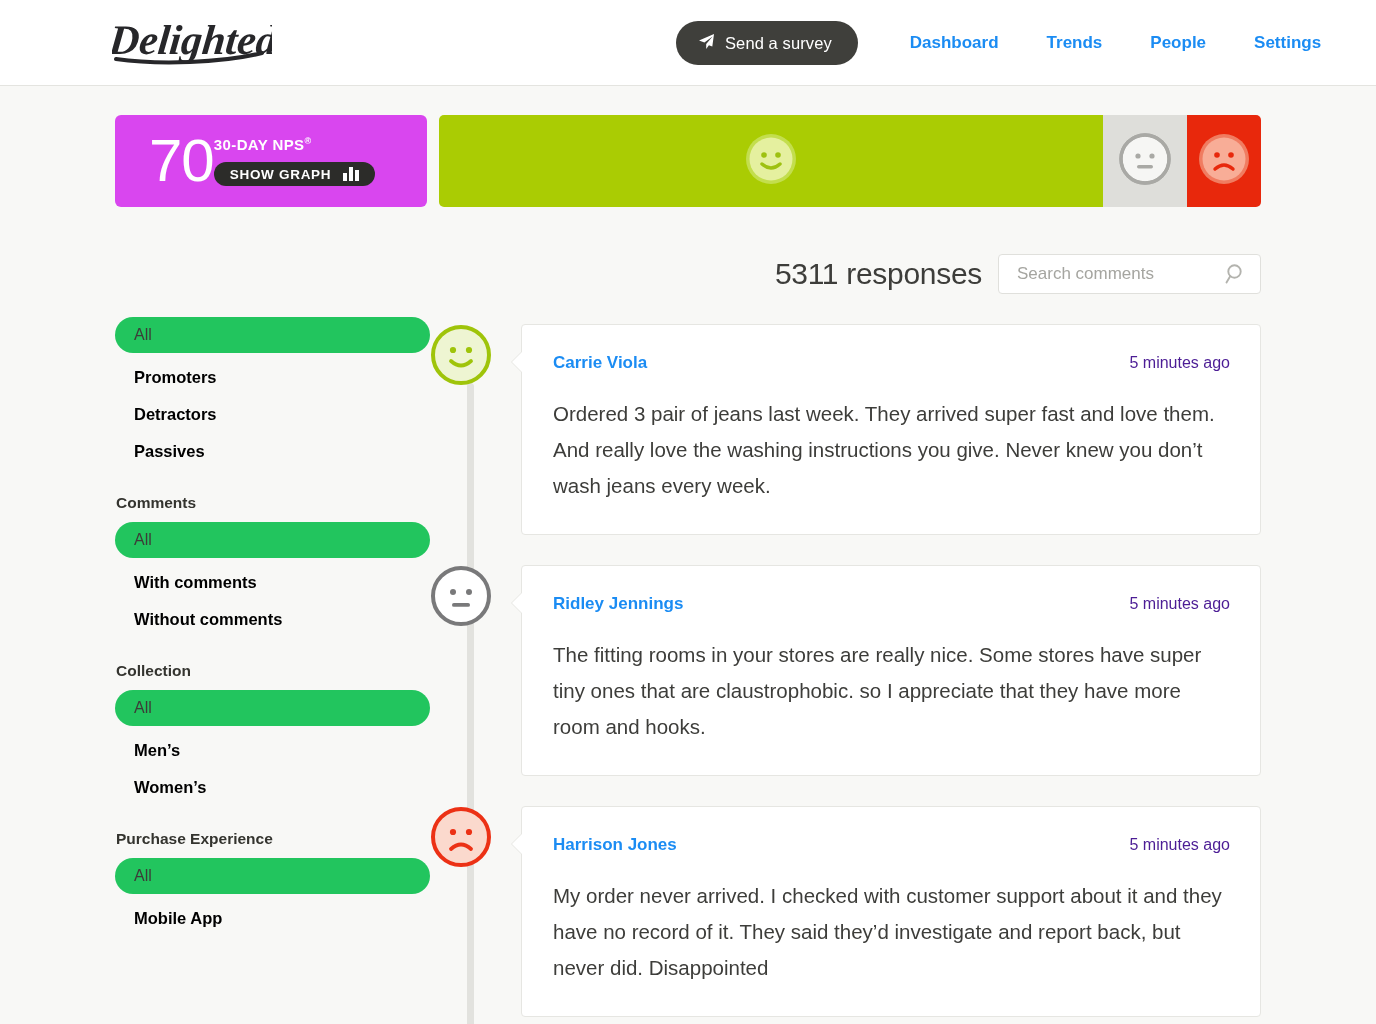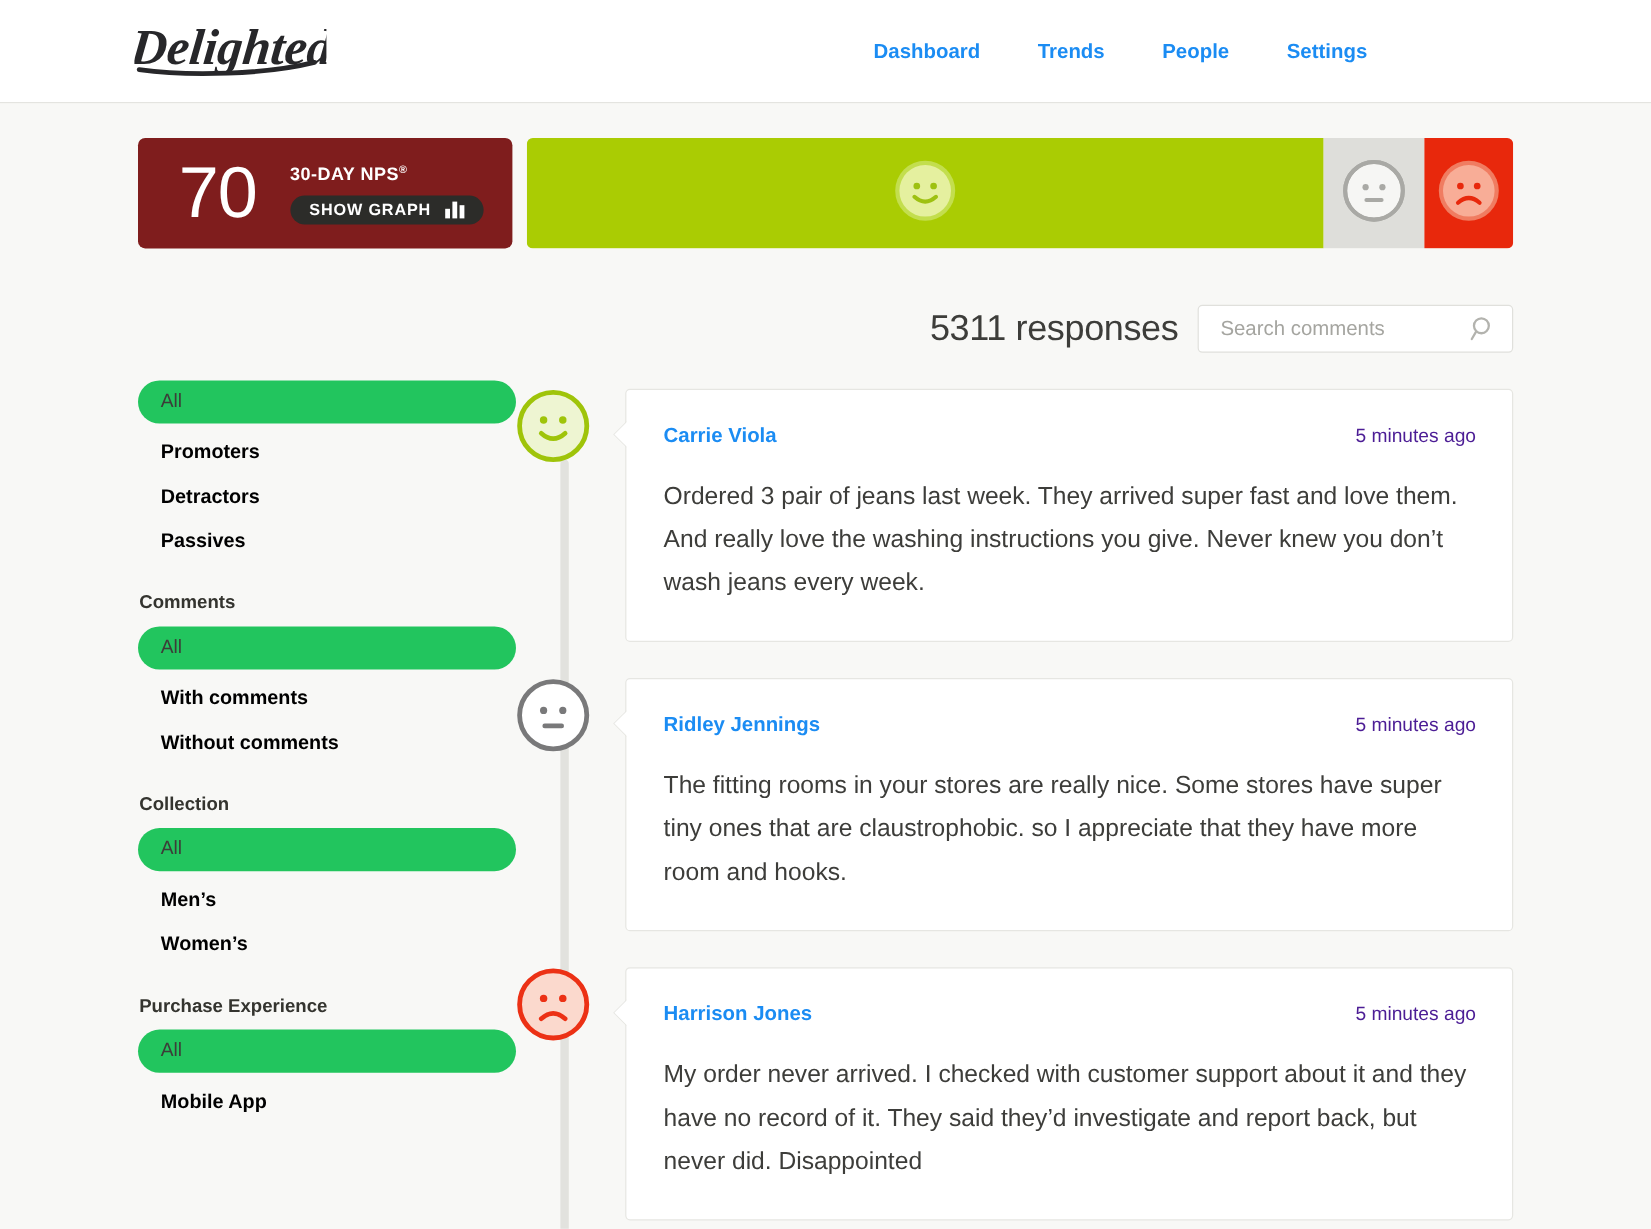--- a/index.html
+++ b/index.html
@@ -80,26 +80,25 @@
     margin: 29px 0 0 0;
     padding: 0 115px 0 115px;
     display: flex;
     align-items: stretch;
     gap: 12px;
     height: 92px;
   }
 
   .nps-card {
     width: 312px;
-    background: #7f1d1d;
+    background: #d946ef;
     border-radius: 6px;
     display: flex;
     align-items: center;
     padding-left: 34px;
-    gap: 28px;
     flex-shrink: 0;
   }
 
   .nps-score {
     color: #ffffff;
     font-size: 60px;
     font-weight: 300;
     line-height: 1;
     letter-spacing: -1px;
   }
@@ -339,20 +338,28 @@
 
   <div class="logo" title="Delighted">
     <svg width="160" height="56" viewBox="0 0 160 56" aria-label="Delighted">
       <text x="0" y="41" font-family="Liberation Serif, serif" font-size="42" font-style="italic" font-weight="bold" fill="#27272a" transform="skewX(-6)">Delighted</text>
       <path d="M4 46 C 46 52, 110 50, 150 40" stroke="#27272a" stroke-width="4" fill="none" stroke-linecap="round"></path>
     </svg>
   </div>
 
   <div class="nav">
 
+    <button class="send-survey-btn">
+      <span class="plane">
+        <svg width="17" height="17" viewBox="0 0 17 17">
+          <path d="M16 1 L1 7.6 L6.4 9.6 L14.6 3.4 L8.2 11.1 L8.2 16 L10.9 12.3 L14.3 13.6 Z" fill="#ffffff"></path>
+        </svg>
+      </span>
+      <span>Send a survey</span>
+    </button>
 
     <div class="nav-links">
       <a class="nav-link" href="#">Dashboard</a>
       <a class="nav-link" href="#">Trends</a>
       <a class="nav-link" href="#">People</a>
       <a class="nav-link" href="#">Settings</a>
     </div>
 
   </div>
 </div>

